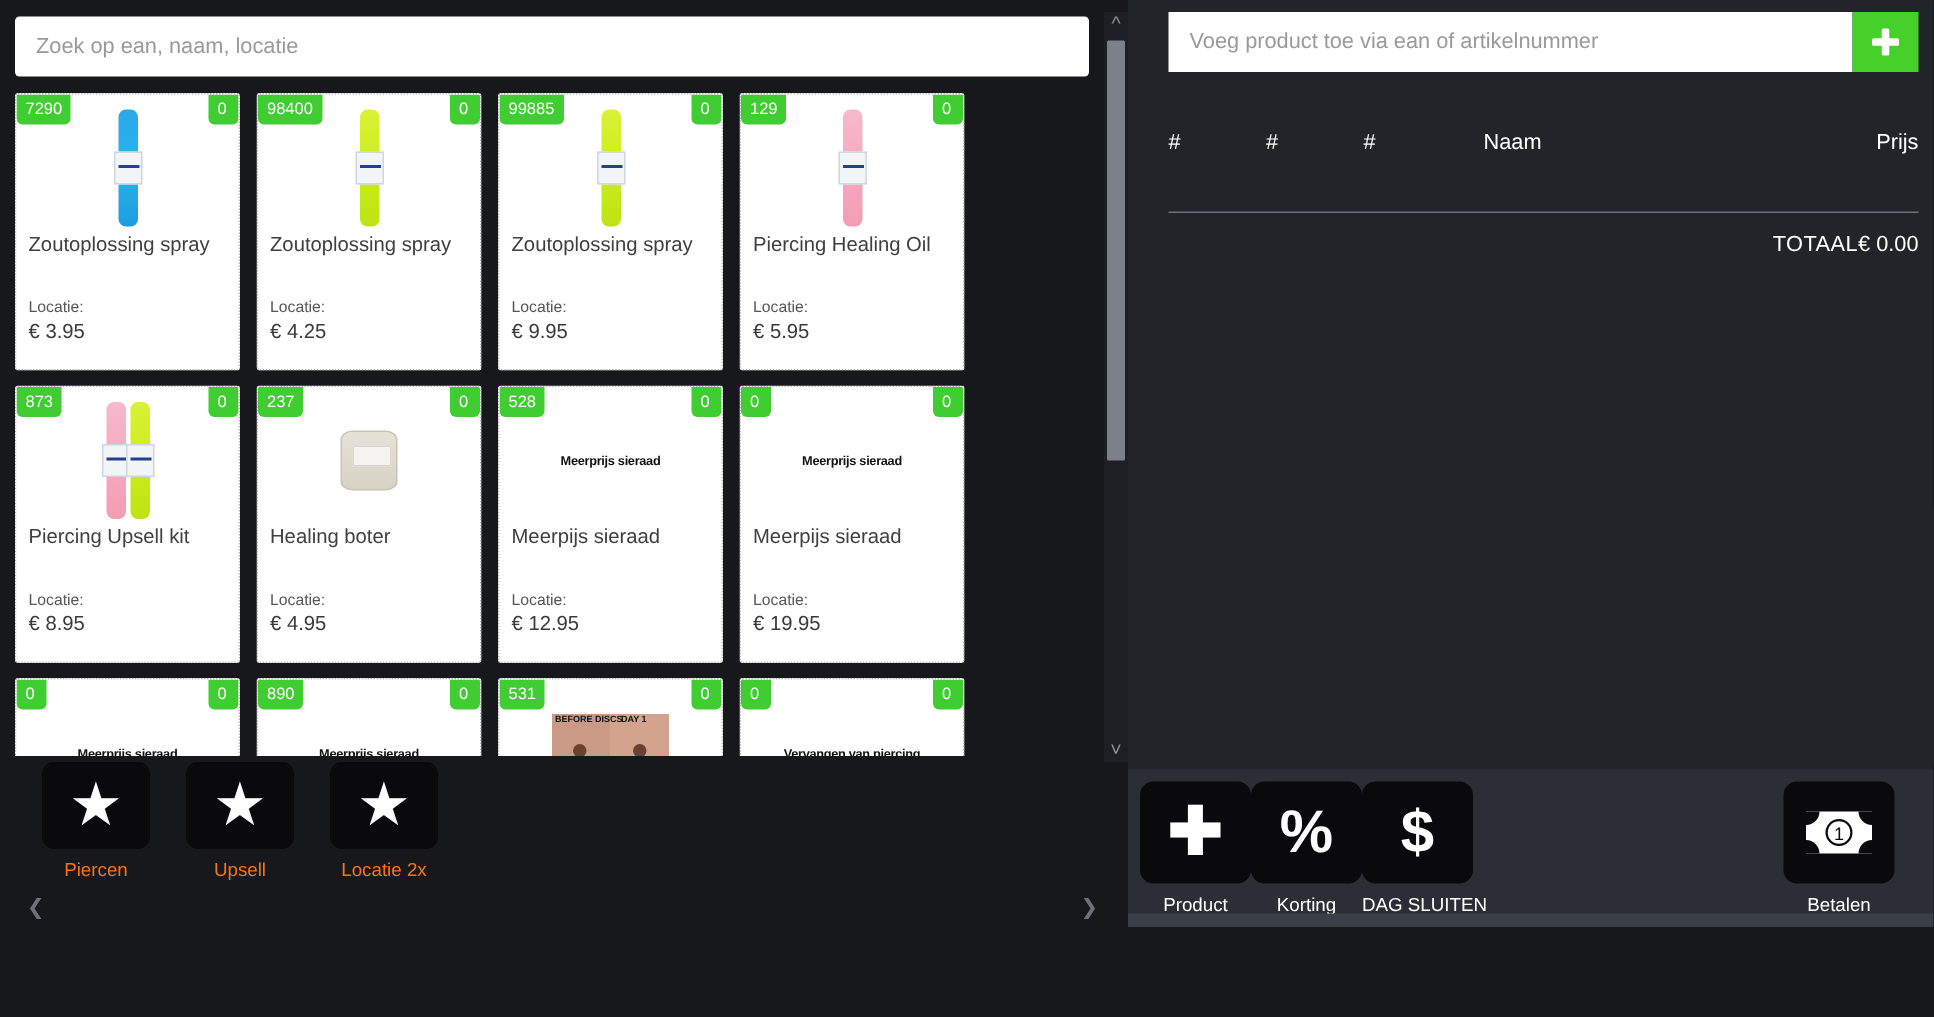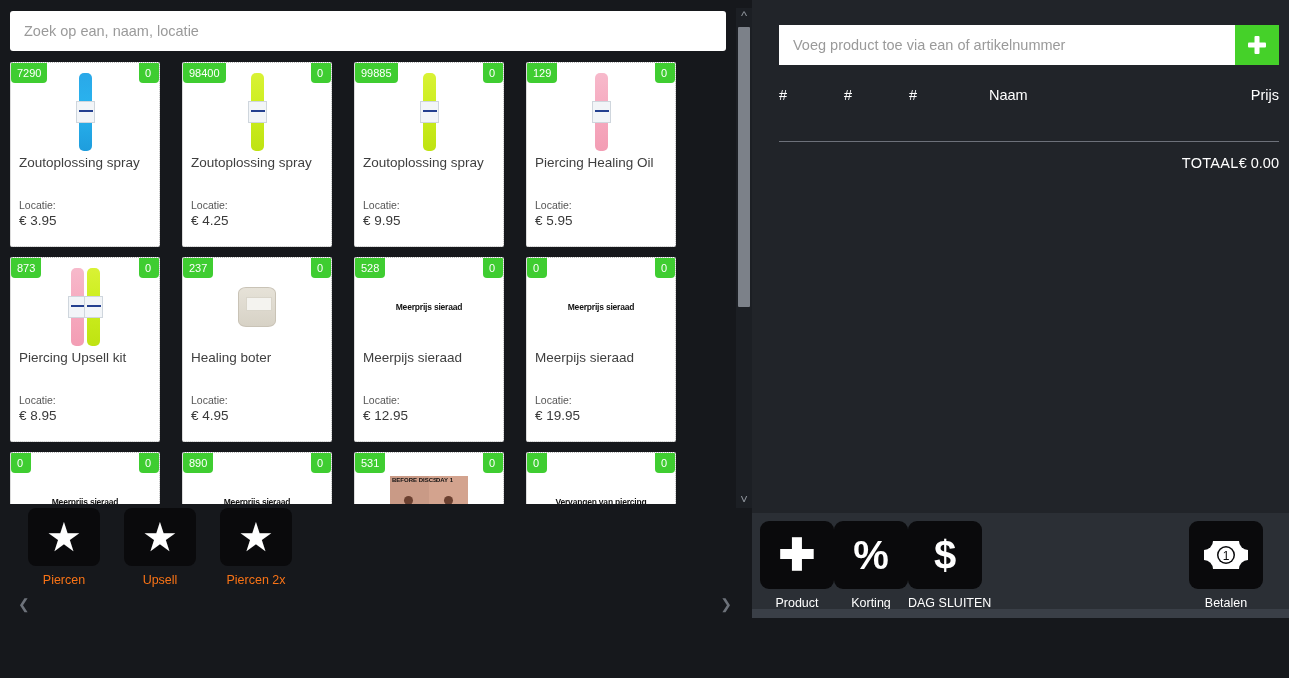--- a/index.html
+++ b/index.html
@@ -23,21 +23,21 @@
     font-family: "Liberation Sans", sans-serif; font-size: 14.5px;
     padding: 0 14px; outline: none;
   }
   #search-input::placeholder { color: #9a9a9a; }
 
   
   #grid {
     position: absolute; left: 10px; top: 62px; width: 722px; height: 442px;
     overflow: hidden;
   }
-  .card-row { display: flex; gap: 12px; margin-bottom: 10px; }
+  .card-row { display: flex; gap: 1px; margin-bottom: 10px; }
   .card {
     position: relative;
     width: 150px; height: 185px; margin-right: 10px;
     background: #fff;
     border: 1px dotted #b9b9b9;
     border-radius: 2px;
     overflow: hidden;
     flex: none;
   }
   .badge {
@@ -147,21 +147,21 @@
   #hscroll .chev.l { left: 8px; }
   #hscroll .chev.r { right: 0px; }
 
   
   #cart {
     position: absolute; left: 752px; top: 0; width: 537px; height: 617px;
     background: #212429;
   }
   #cart-top-strip { position:absolute; left:0; top:0; width:100%; height:8px; background:#212429; }
   #add-row {
-    position: absolute; left: 27px; top: 25px; width: 500px; height: 57px;
+    position: absolute; left: 27px; top: 8px; width: 500px; height: 57px;
     display: flex;
   }
   #add-input {
     flex: 1; height: 40px; border: 0; background: #fff; color: #3a3a3a;
     font-family: "Liberation Sans", sans-serif; font-size: 14.5px;
     padding: 0 14px; outline: none;
   }
   #add-input::placeholder { color: #9a9a9a; }
   #add-btn {
     width: 44px; height: 40px; background: #45d129; border: 0; cursor: pointer;
@@ -375,21 +375,21 @@
         <div class="fav" style="left: 114px;">
           <div class="tile">
             <div class="star">★</div>
           </div>
           <div class="lab">Upsell</div>
         </div>
         <div class="fav" style="left: 210px;">
           <div class="tile">
             <div class="star">★</div>
           </div>
-          <div class="lab">Piercen 2x</div>
+          <div class="lab">Locatie 2x</div>
         </div>
       </div>
 
     <div id="hscroll">
       <div class="chev l">❮</div>
       <div class="chev r">❯</div>
     </div>
   </div>
 
   <div id="cart">

